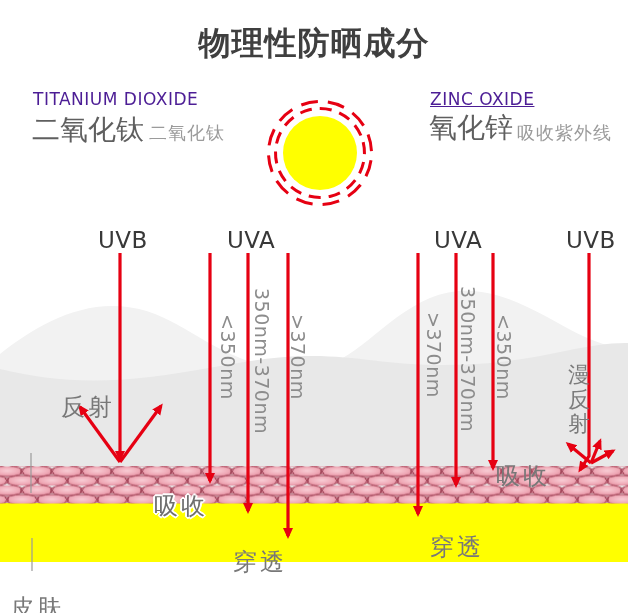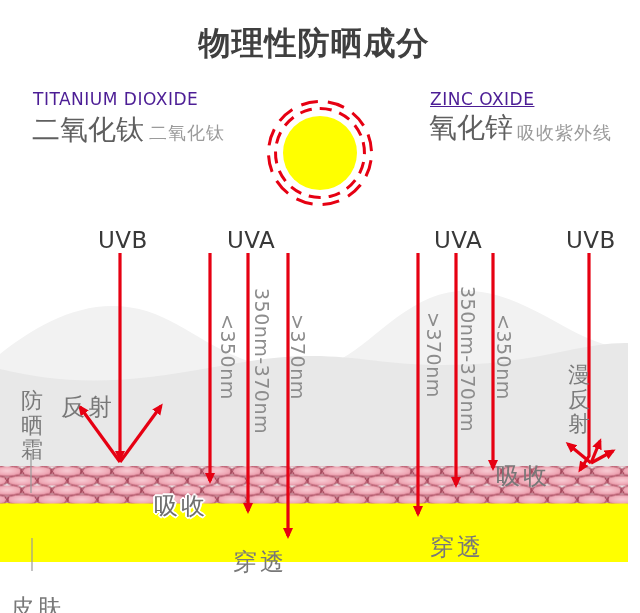--- a/index.html
+++ b/index.html
@@ -114,21 +114,20 @@
   <div class="abs uv" style="left:566px;top:227px;">UVB</div>
 
   <div class="abs vtext" style="left:239px;top:314px;">&lt;350nm</div>
   <div class="abs vtext" style="left:273px;top:288px;">350nm-370nm</div>
   <div class="abs vtext" style="left:309px;top:314px;">&gt;370nm</div>
   <div class="abs vtext" style="left:445px;top:312px;">&gt;370nm</div>
   <div class="abs vtext" style="left:479px;top:286px;">350nm-370nm</div>
   <div class="abs vtext" style="left:515px;top:314px;">&lt;350nm</div>
 
   <div class="abs gl" style="left:61px;top:371px;">反射</div>
-  <div class="abs vcjk" style="left:21px;top:389px;">防晒霜</div>
   <div class="abs gl halo" style="left:154px;top:470px;">吸收</div>
   <div class="abs gl" style="left:233px;top:526px;">穿透</div>
   <div class="abs gl" style="left:10px;top:572px;">皮肤</div>
   <div class="abs gl" style="left:496px;top:440px;">吸收</div>
   <div class="abs vcjk" style="left:568px;top:363px;">漫反射</div>
   <div class="abs gl" style="left:430px;top:511px;">穿透</div>
 
 </div>
 
 </body></html>

